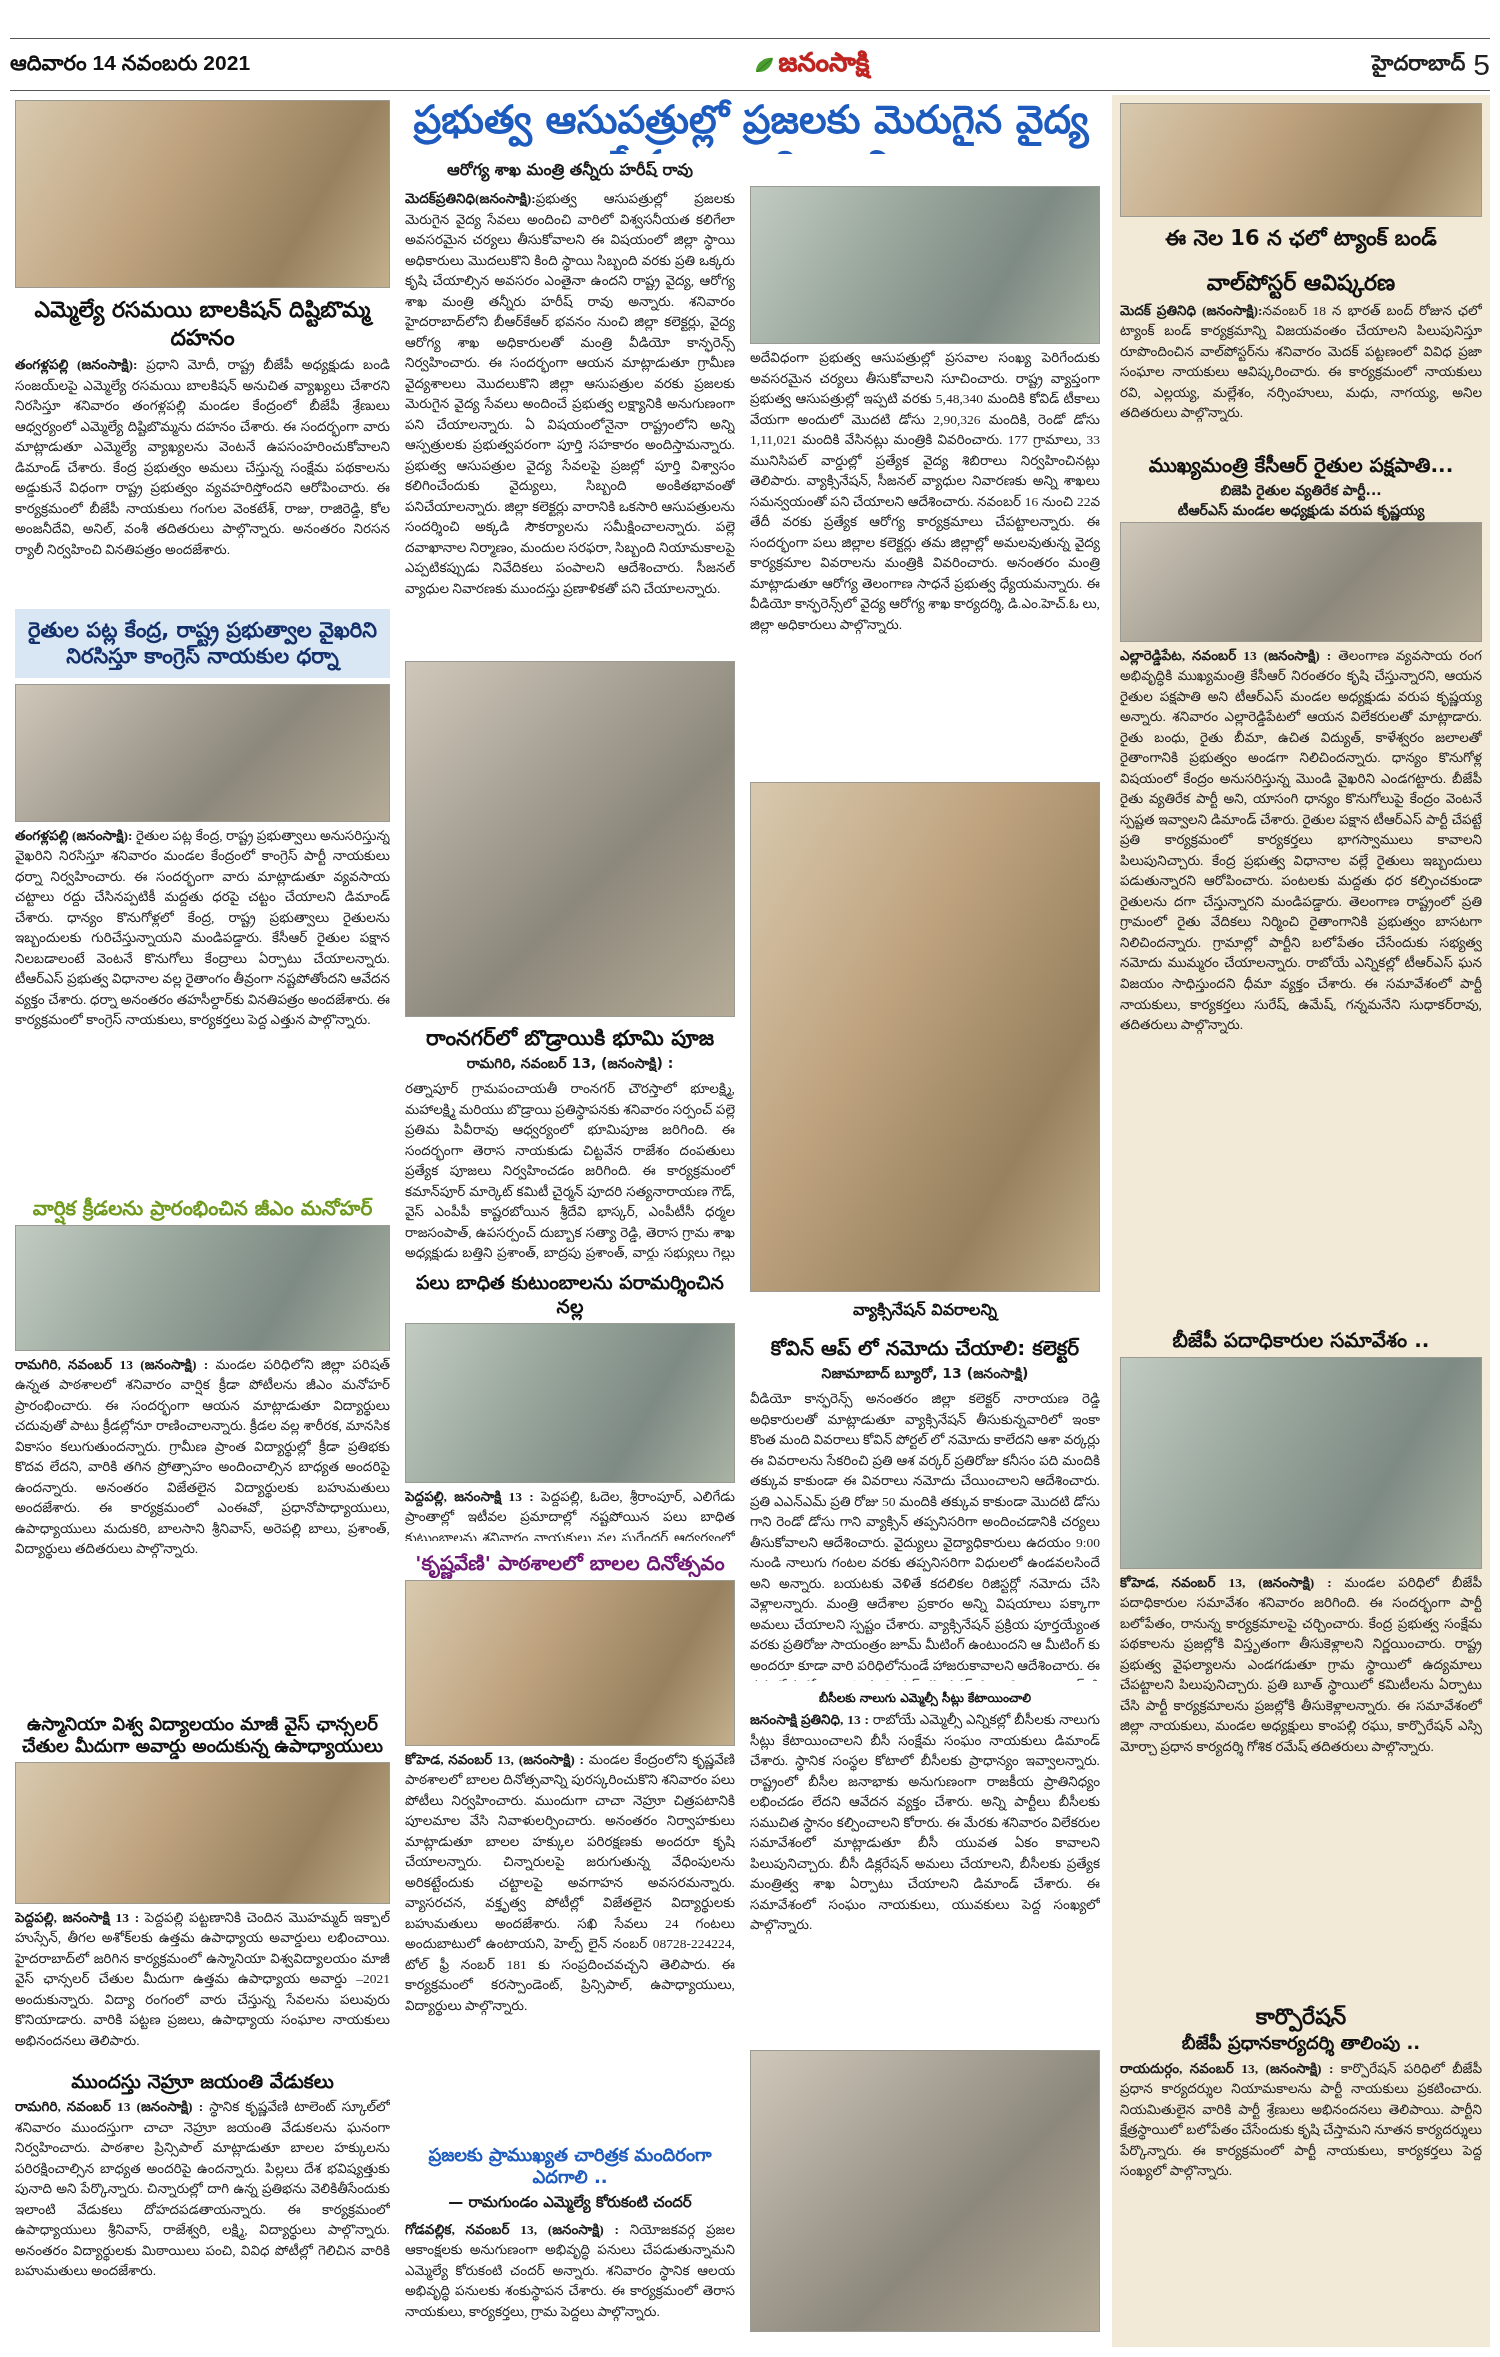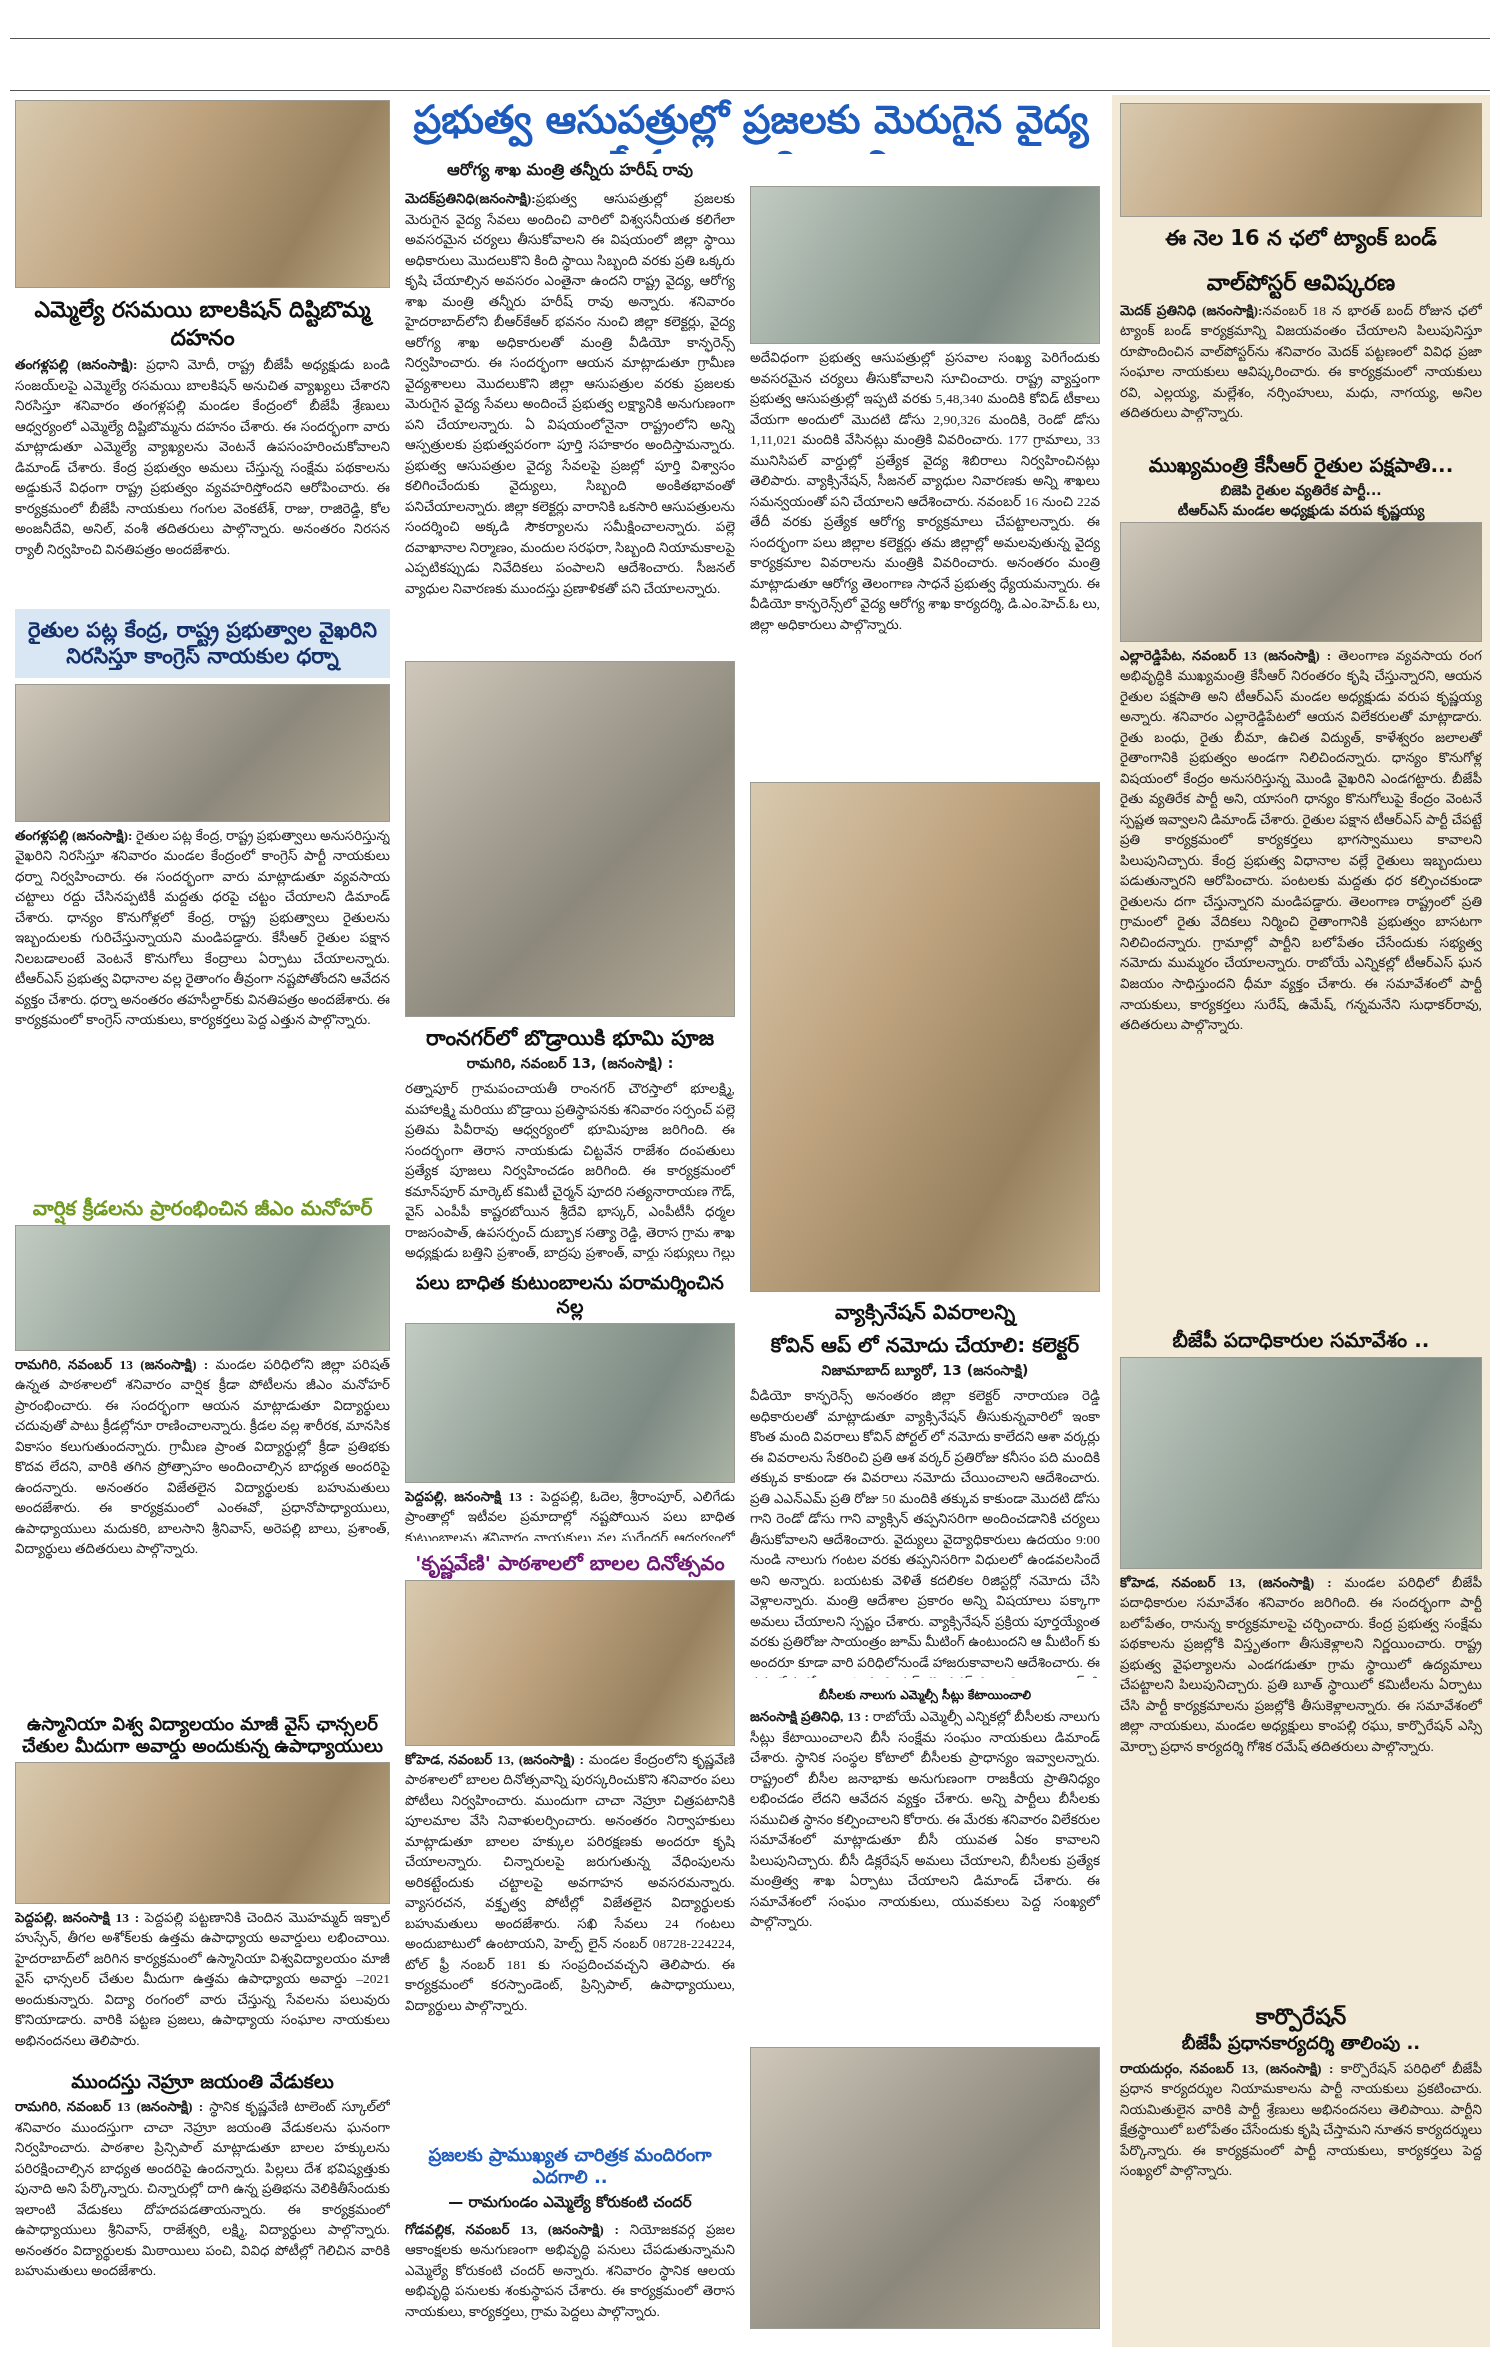--- a/index.html
+++ b/index.html
@@ -36,20 +36,34 @@
   #right-panel{position:absolute;left:1112px;top:95px;width:378px;height:2252px;
       background:#f2e9d7;box-sizing:border-box;padding:8px 8px;}
   .attrib{font-size:15px;font-weight:bold;text-align:center;font-family:"DejaVu Sans",sans-serif;margin:2px 0 6px 0;}
 </style>
 </head>
 <body>
 
 <div id="page">
 
   <div id="mast-top-rule"></div>
+  <div id="masthead">
+    <span class="mast-date">ఆదివారం 14 నవంబరు 2021</span>
+    <span class="mast-logo">
+      <svg width="22" height="22" viewBox="0 0 22 22">
+          <path d="M3 18 C3 8, 12 3, 20 4 C19 13, 12 19, 4 18 Z" fill="#4a9e2f"></path>
+          <path d="M4 18 C9 13, 14 9, 19 5" stroke="#2e6e1c" stroke-width="1" fill="none"></path>
+        </svg>
+      <span class="logo-text">జనంసాక్షి</span>
+    </span>
+    <span class="mast-right">
+      <span>హైదరాబాద్</span>
+      <span class="pageno">5</span>
+    </span>
+  </div>
   <div id="mast-bot-rule"></div>
 
   <div id="main-headline">ప్రభుత్వ ఆసుపత్రుల్లో ప్రజలకు మెరుగైన వైద్య సేవలు అందించాలి</div>
 
   <div class="col" style="left:15px;width:375px;">
     <div class="photo warm" style="height:188px;"></div>
     <div class="art-h" style="font-size:22px;">ఎమ్మెల్యే రసమయి బాలకిషన్ దిష్టిబొమ్మ దహనం</div>
     <p class="body" style="height:244px;"><b class="dateline">తంగళ్లపల్లి (జనంసాక్షి):</b> <span>ప్రధాని మోదీ, రాష్ట్ర బీజేపీ అధ్యక్షుడు బండి సంజయ్‌లపై ఎమ్మెల్యే రసమయి బాలకిషన్ అనుచిత వ్యాఖ్యలు చేశారని నిరసిస్తూ శనివారం తంగళ్లపల్లి మండల కేంద్రంలో బీజేపీ శ్రేణులు ఆధ్వర్యంలో ఎమ్మెల్యే దిష్టిబొమ్మను దహనం చేశారు. ఈ సందర్భంగా వారు మాట్లాడుతూ ఎమ్మెల్యే వ్యాఖ్యలను వెంటనే ఉపసంహరించుకోవాలని డిమాండ్ చేశారు. కేంద్ర ప్రభుత్వం అమలు చేస్తున్న సంక్షేమ పథకాలను అడ్డుకునే విధంగా రాష్ట్ర ప్రభుత్వం వ్యవహరిస్తోందని ఆరోపించారు. ఈ కార్యక్రమంలో బీజేపీ నాయకులు గంగుల వెంకటేశ్, రాజు, రాజిరెడ్డి, కోల అంజనీదేవి, అనిల్, వంశీ తదితరులు పాల్గొన్నారు. అనంతరం నిరసన ర్యాలీ నిర్వహించి వినతిపత్రం అందజేశారు.</span></p>
     <div class="blue-box">
       <div class="art-h" style="font-size:21px;">రైతుల పట్ల కేంద్ర, రాష్ట్ర ప్రభుత్వాల వైఖరిని నిరసిస్తూ కాంగ్రెస్ నాయకుల ధర్నా</div>
@@ -81,21 +95,21 @@
     <p class="body" style="height:384px;"><b class="dateline">కోహెడ, నవంబర్ 13, (జనంసాక్షి) :</b> <span>మండల కేంద్రంలోని కృష్ణవేణి పాఠశాలలో బాలల దినోత్సవాన్ని పురస్కరించుకొని శనివారం పలు పోటీలు నిర్వహించారు. ముందుగా చాచా నెహ్రూ చిత్రపటానికి పూలమాల వేసి నివాళులర్పించారు. అనంతరం నిర్వాహకులు మాట్లాడుతూ బాలల హక్కుల పరిరక్షణకు అందరూ కృషి చేయాలన్నారు. చిన్నారులపై జరుగుతున్న వేధింపులను అరికట్టేందుకు చట్టాలపై అవగాహన అవసరమన్నారు. వ్యాసరచన, వక్తృత్వ పోటీల్లో విజేతలైన విద్యార్థులకు బహుమతులు అందజేశారు. సఖి సేవలు 24 గంటలు అందుబాటులో ఉంటాయని, హెల్ప్ లైన్ నంబర్ 08728-224224, టోల్ ఫ్రీ నంబర్ 181 కు సంప్రదించవచ్చని తెలిపారు. ఈ కార్యక్రమంలో కరస్పాండెంట్, ప్రిన్సిపాల్, ఉపాధ్యాయులు, విద్యార్థులు పాల్గొన్నారు.</span></p>
     <div class="art-h" style="font-size:18px;color:#1d5bbf;">ప్రజలకు ప్రాముఖ్యత చారిత్రక మందిరంగా ఎదగాలి ..</div>
     <div class="attrib">— రామగుండం ఎమ్మెల్యే కోరుకంటి చందర్</div>
     <p class="body" style="height:140px;"><b class="dateline">గోడవల్లిక, నవంబర్ 13, (జనంసాక్షి) :</b> <span>నియోజకవర్గ ప్రజల ఆకాంక్షలకు అనుగుణంగా అభివృద్ధి పనులు చేపడుతున్నామని ఎమ్మెల్యే కోరుకంటి చందర్ అన్నారు. శనివారం స్థానిక ఆలయ అభివృద్ధి పనులకు శంకుస్థాపన చేశారు. ఈ కార్యక్రమంలో తెరాస నాయకులు, కార్యకర్తలు, గ్రామ పెద్దలు పాల్గొన్నారు.</span></p>
   </div>
 
   <div class="col" style="left:750px;width:350px;top:186px;">
     <div class="photo cool" style="height:158px;"></div>
     <p class="body" style="height:424px;"><span>అదేవిధంగా ప్రభుత్వ ఆసుపత్రుల్లో ప్రసవాల సంఖ్య పెరిగేందుకు అవసరమైన చర్యలు తీసుకోవాలని సూచించారు. రాష్ట్ర వ్యాప్తంగా ప్రభుత్వ ఆసుపత్రుల్లో ఇప్పటి వరకు 5,48,340 మందికి కోవిడ్ టీకాలు వేయగా అందులో మొదటి డోసు 2,90,326 మందికి, రెండో డోసు 1,11,021 మందికి వేసినట్లు మంత్రికి వివరించారు. 177 గ్రామాలు, 33 మునిసిపల్ వార్డుల్లో ప్రత్యేక వైద్య శిబిరాలు నిర్వహించినట్లు తెలిపారు. వ్యాక్సినేషన్, సీజనల్ వ్యాధుల నివారణకు అన్ని శాఖలు సమన్వయంతో పని చేయాలని ఆదేశించారు. నవంబర్ 16 నుంచి 22వ తేదీ వరకు ప్రత్యేక ఆరోగ్య కార్యక్రమాలు చేపట్టాలన్నారు. ఈ సందర్భంగా పలు జిల్లాల కలెక్టర్లు తమ జిల్లాల్లో అమలవుతున్న వైద్య కార్యక్రమాల వివరాలను మంత్రికి వివరించారు. అనంతరం మంత్రి మాట్లాడుతూ ఆరోగ్య తెలంగాణ సాధనే ప్రభుత్వ ధ్యేయమన్నారు. ఈ వీడియో కాన్ఫరెన్స్‌లో వైద్య ఆరోగ్య శాఖ కార్యదర్శి, డి.ఎం.హెచ్.ఓ లు, జిల్లా అధికారులు పాల్గొన్నారు.</span></p>
     <div class="photo warm" style="height:510px;"></div>
-    <div class="art-h" style="font-size:20px;margin-bottom:8px;">వ్యాక్సినేషన్ వివరాలన్ని</div>
+    <div class="art-h" style="font-size:16px;margin-bottom:16px;">వ్యాక్సినేషన్ వివరాలన్ని</div>
     <div class="art-h" style="font-size:20px;margin-top:0;">కోవిన్ ఆప్ లో నమోదు చేయాలి: కలెక్టర్</div>
     <div class="subhead-line" style="font-size:14px;">నిజామాబాద్ బ్యూరో, 13 (జనంసాక్షి)</div>
     <p class="body" style="height:292px;"><span>వీడియో కాన్ఫరెన్స్ అనంతరం జిల్లా కలెక్టర్ నారాయణ రెడ్డి అధికారులతో మాట్లాడుతూ వ్యాక్సినేషన్ తీసుకున్నవారిలో ఇంకా కొంత మంది వివరాలు కోవిన్ పోర్టల్ లో నమోదు కాలేదని ఆశా వర్కర్లు ఈ వివరాలను సేకరించి ప్రతి ఆశ వర్కర్ ప్రతిరోజు కనీసం పది మందికి తక్కువ కాకుండా ఈ వివరాలు నమోదు చేయించాలని ఆదేశించారు. ప్రతి ఎఎన్ఎమ్ ప్రతి రోజు 50 మందికి తక్కువ కాకుండా మొదటి డోసు గాని రెండో డోసు గాని వ్యాక్సిన్ తప్పనిసరిగా అందించడానికి చర్యలు తీసుకోవాలని ఆదేశించారు. వైద్యులు వైద్యాధికారులు ఉదయం 9:00 నుండి నాలుగు గంటల వరకు తప్పనిసరిగా విధులలో ఉండవలసిందే అని అన్నారు. బయటకు వెళితే కదలికల రిజిస్టర్లో నమోదు చేసి వెళ్లాలన్నారు. మంత్రి ఆదేశాల ప్రకారం అన్ని విషయాలు పక్కాగా అమలు చేయాలని స్పష్టం చేశారు. వ్యాక్సినేషన్ ప్రక్రియ పూర్తయ్యేంత వరకు ప్రతిరోజు సాయంత్రం జూమ్ మీటింగ్ ఉంటుందని ఆ మీటింగ్ కు అందరూ కూడా వారి పరిధిలోనుండే హాజరుకావాలని ఆదేశించారు. ఈ సమావేశంలో ఇన్చార్జి మున్సిపల్ కమిషనర్ చిత్రా మిశ్రా, ఇంచార్జ్ డి ఎమ్ హెచ్ ఓ సుదర్శనం, డి పి ఓ జయసుధ, డిప్యూటీ డిఎంఅండ్‌హెచ్ఓ లు, రమేష్ రాథోడ్, తుకారం, విద్య, డి ఐ ఓ శివ శంకర్ తదితరులు పాల్గొన్నారు.</span></p>
     <div class="art-h" style="font-size:12px;">బీసీలకు నాలుగు ఎమ్మెల్సీ సీట్లు కేటాయించాలి</div>
     <p class="body" style="height:330px;"><b class="dateline">జనంసాక్షి ప్రతినిధి, 13 :</b> <span>రాబోయే ఎమ్మెల్సీ ఎన్నికల్లో బీసీలకు నాలుగు సీట్లు కేటాయించాలని బీసీ సంక్షేమ సంఘం నాయకులు డిమాండ్ చేశారు. స్థానిక సంస్థల కోటాలో బీసీలకు ప్రాధాన్యం ఇవ్వాలన్నారు. రాష్ట్రంలో బీసీల జనాభాకు అనుగుణంగా రాజకీయ ప్రాతినిధ్యం లభించడం లేదని ఆవేదన వ్యక్తం చేశారు. అన్ని పార్టీలు బీసీలకు సముచిత స్థానం కల్పించాలని కోరారు. ఈ మేరకు శనివారం విలేకరుల సమావేశంలో మాట్లాడుతూ బీసీ యువత ఏకం కావాలని పిలుపునిచ్చారు. బీసీ డిక్లరేషన్ అమలు చేయాలని, బీసీలకు ప్రత్యేక మంత్రిత్వ శాఖ ఏర్పాటు చేయాలని డిమాండ్ చేశారు. ఈ సమావేశంలో సంఘం నాయకులు, యువకులు పెద్ద సంఖ్యలో పాల్గొన్నారు.</span></p>
     <div class="photo" style="height:282px;"></div>
   </div>
 
   <div id="right-panel">
     <div class="photo warm" style="height:114px;"></div>

